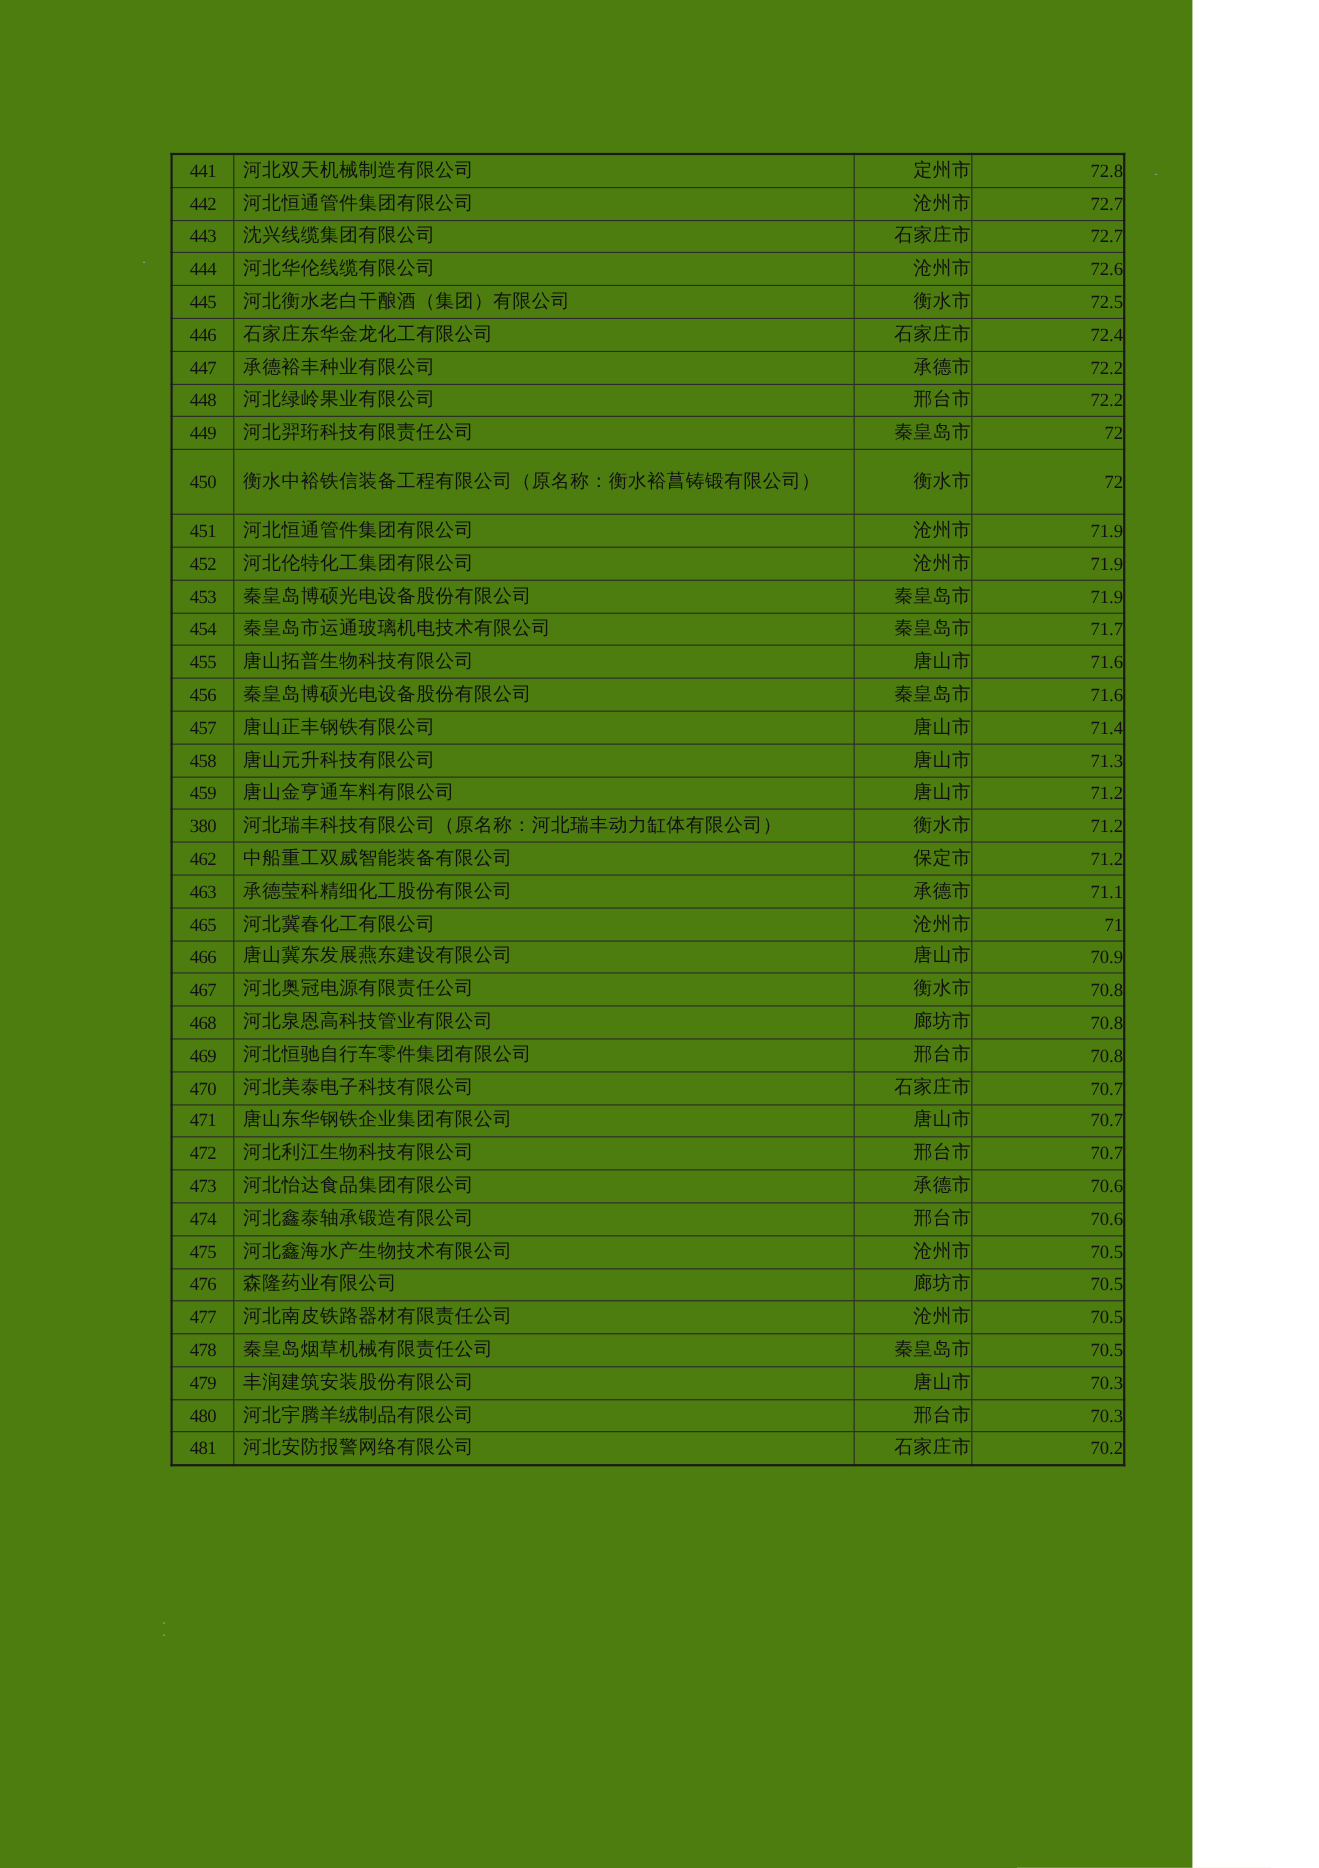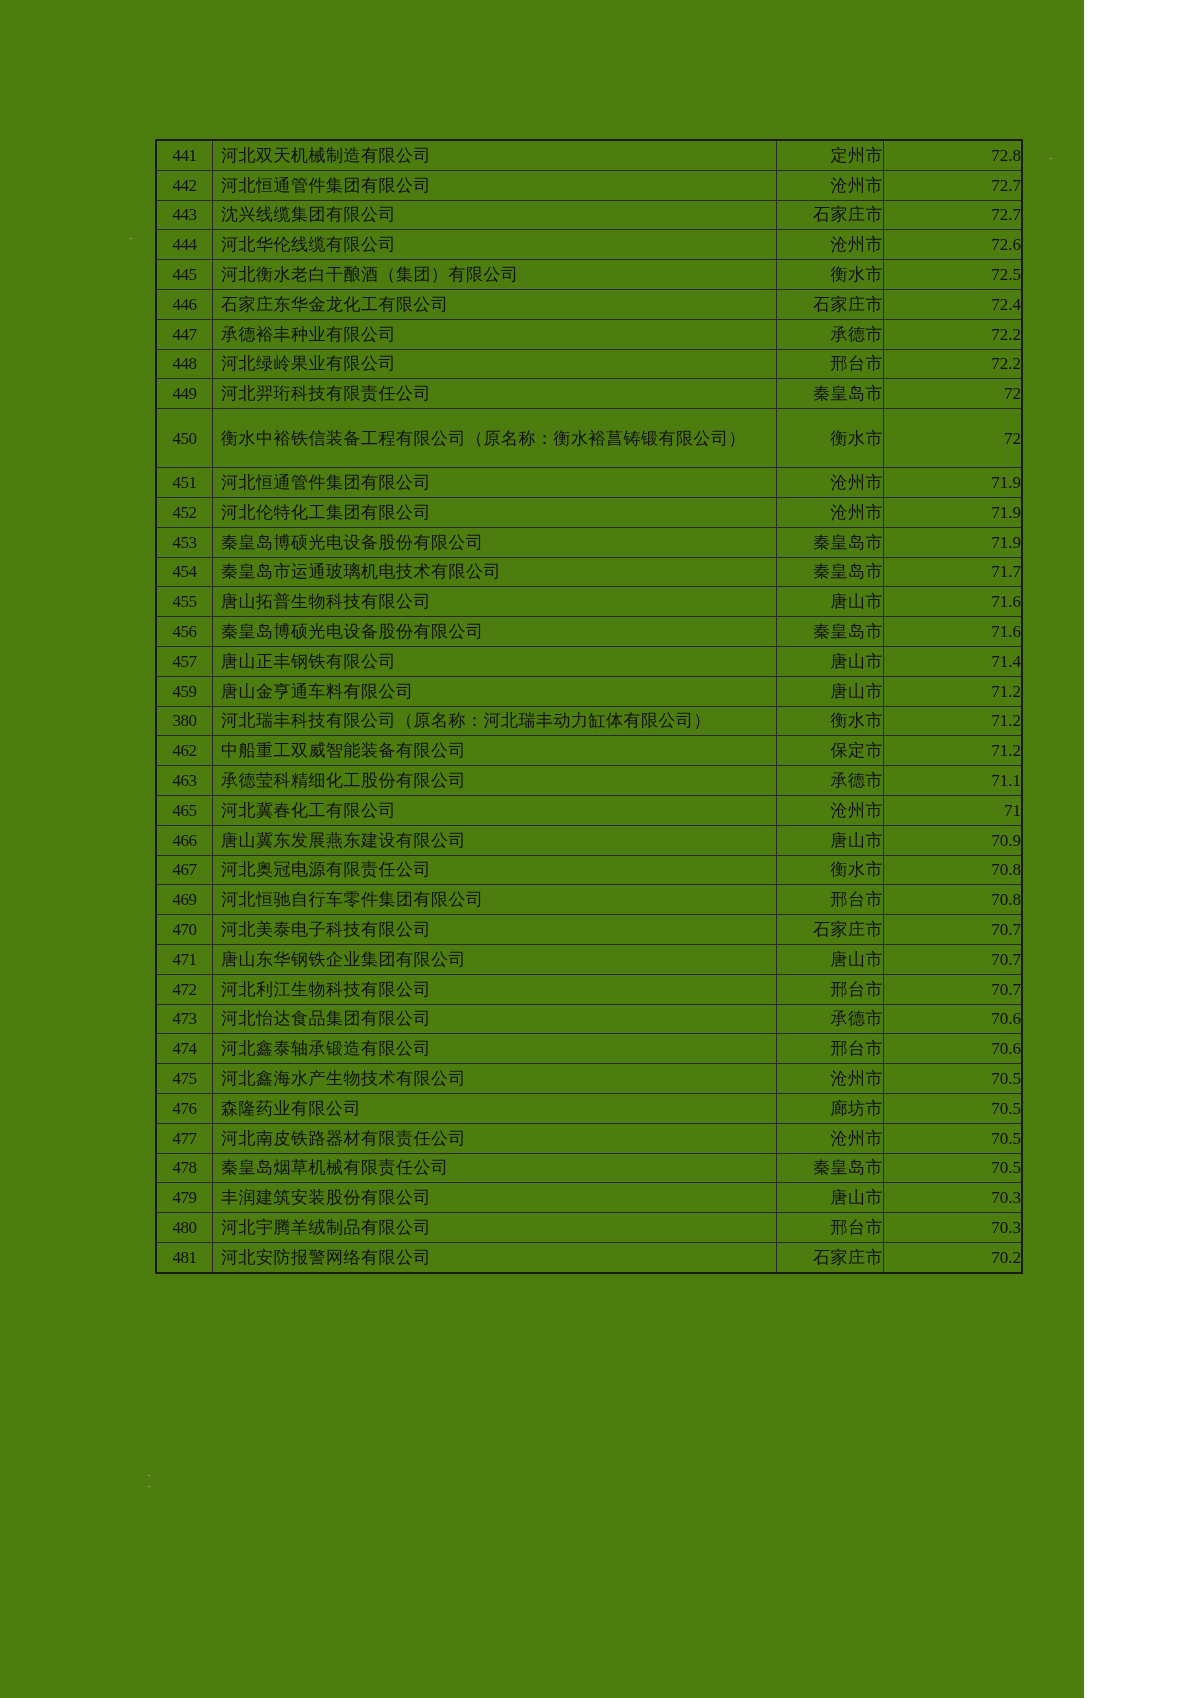--- a/index.html
+++ b/index.html
@@ -181,20 +181,26 @@
             <td class="c-city">秦皇岛市</td>
             <td class="c-score">71.6</td>
           </tr>
           <tr>
             <td class="c-no">457</td>
             <td class="c-name">唐山正丰钢铁有限公司</td>
             <td class="c-city">唐山市</td>
             <td class="c-score">71.4</td>
           </tr>
           <tr>
+            <td class="c-no">458</td>
+            <td class="c-name">唐山元升科技有限公司</td>
+            <td class="c-city">唐山市</td>
+            <td class="c-score">71.3</td>
+          </tr>
+          <tr>
             <td class="c-no">459</td>
             <td class="c-name">唐山金亨通车料有限公司</td>
             <td class="c-city">唐山市</td>
             <td class="c-score">71.2</td>
           </tr>
           <tr>
             <td class="c-no">380</td>
             <td class="c-name">河北瑞丰科技有限公司（原名称：河北瑞丰动力缸体有限公司）</td>
             <td class="c-city">衡水市</td>
             <td class="c-score">71.2</td>
@@ -220,20 +226,26 @@
           <tr>
             <td class="c-no">466</td>
             <td class="c-name">唐山冀东发展燕东建设有限公司</td>
             <td class="c-city">唐山市</td>
             <td class="c-score">70.9</td>
           </tr>
           <tr>
             <td class="c-no">467</td>
             <td class="c-name">河北奥冠电源有限责任公司</td>
             <td class="c-city">衡水市</td>
+            <td class="c-score">70.8</td>
+          </tr>
+          <tr>
+            <td class="c-no">468</td>
+            <td class="c-name">河北泉恩高科技管业有限公司</td>
+            <td class="c-city">廊坊市</td>
             <td class="c-score">70.8</td>
           </tr>
           <tr>
             <td class="c-no">469</td>
             <td class="c-name">河北恒驰自行车零件集团有限公司</td>
             <td class="c-city">邢台市</td>
             <td class="c-score">70.8</td>
           </tr>
           <tr>
             <td class="c-no">470</td>

